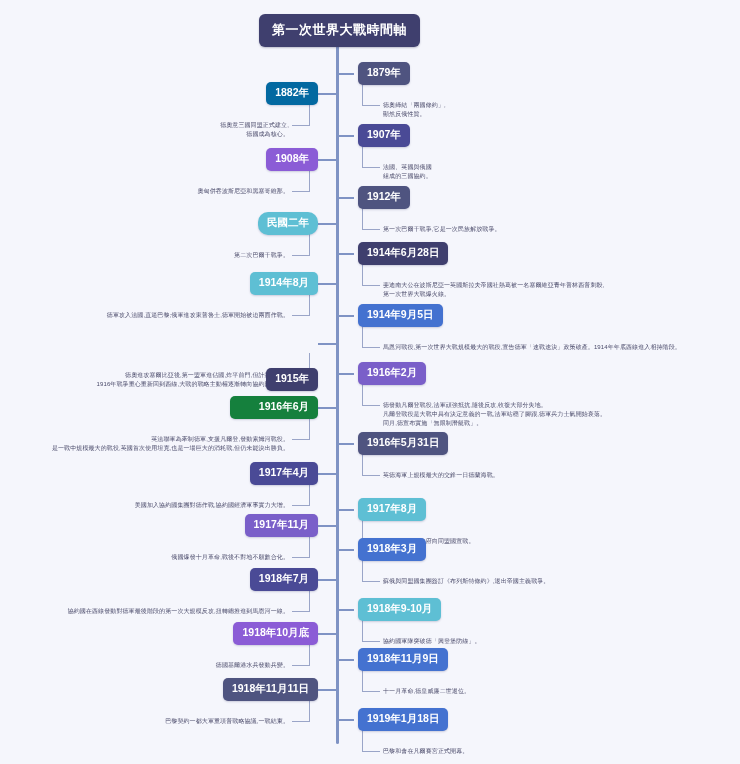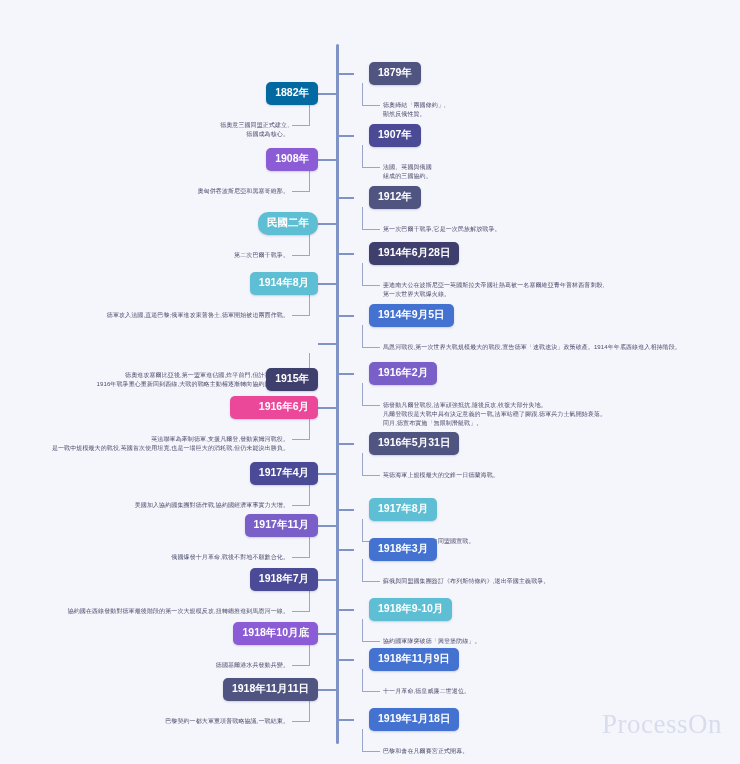--- a/index.html
+++ b/index.html
@@ -58,21 +58,21 @@
     top: 0;
     padding: 4px 9px 5px 9px;
     color: #ffffff;
     font-size: 10.5px;
     font-weight: bold;
     border-radius: 5px;
     white-space: nowrap;
     box-shadow: 0 1px 2px rgba(60,60,110,0.22);
     z-index: 4;
   }
-  .event.right .badge { left: 15px; }
+  .event.right .badge { left: 4px; }
   .event.left  .badge { right: 0; }
 
   
   .stem {
     position: absolute;
     top: 11px;
     height: 2px;
     background: #7f93c4;
     z-index: 1;
   }
@@ -117,20 +117,21 @@
     user-select: none;
   }
 </style>
 </head>
 <body>
 
 <div id="canvas">
 
   <div class="spine"></div>
 
+  <div class="title-node">第一次世界大戰時間軸</div>
 
   <div id="events-layer">
       <div class="event right" style="top: 62px; left: 354px; width: 52px;">
         <div class="stem" style="width: 18px; left: -18px;"></div>
         <div class="badge" style="background: rgb(79, 84, 128);">1879年</div>
         <div class="elbow" style="top: 21px; width: 18px; height: 22px; left: 8px;">
           <div class="v" style="top: 0px; height: 22px; left: 0px;"></div>
           <div class="h" style="top: 22px; width: 18px; left: 0px;"></div>
         </div>
         <div class="desc" style="top: 39px; left: 29px;">
@@ -249,21 +250,21 @@
           <div class="h" style="top: 22px; width: 18px; left: 0px;"></div>
         </div>
         <div class="desc" style="top: 39px; left: 29px;">
           <div>德發動凡爾登戰役,法軍頑強抵抗,隨後反攻,收復大部分失地。</div>
           <div>凡爾登戰役是大戰中具有決定意義的一戰,法軍站穩了腳跟,德軍兵力士氣開始衰落。</div>
           <div>同月,德宣布實施「無限制潛艇戰」。</div>
         </div>
       </div>
       <div class="event left" style="top: 396px; left: 254px; width: 64px;">
         <div class="stem" style="width: 18px; left: 64px;"></div>
-        <div class="badge" style="background: #ec4899; padding-left: 29px;">1916年6月</div>
+        <div class="badge" style="background: #15803d; padding-left: 29px;">1916年6月</div>
         <div class="elbow" style="top: 21px; width: 18px; height: 22px; left: 38px;">
           <div class="v" style="top: 0px; height: 22px; right: 0px;"></div>
           <div class="h" style="top: 22px; width: 18px; right: 0px;"></div>
         </div>
         <div class="desc" style="top: 39px; right: 29px;">
           <div>英法聯軍為牽制德軍,支援凡爾登,發動索姆河戰役。</div>
           <div>是一戰中規模最大的戰役,英國首次使用坦克,也是一場巨大的消耗戰,但仍未能決出勝負。</div>
         </div>
       </div>
       <div class="event right" style="top: 432px; left: 354px; width: 86px;">
@@ -382,14 +383,13 @@
         <div class="elbow" style="top: 21px; width: 18px; height: 22px; left: 8px;">
           <div class="v" style="top: 0px; height: 22px; left: 0px;"></div>
           <div class="h" style="top: 22px; width: 18px; left: 0px;"></div>
         </div>
         <div class="desc" style="top: 39px; left: 29px;">
           <div>巴黎和會在凡爾賽宮正式開幕。</div>
         </div>
       </div>
     </div>
 
-  <div class="watermark">ProcessOn</div>
 </div>
 
 </body></html>

